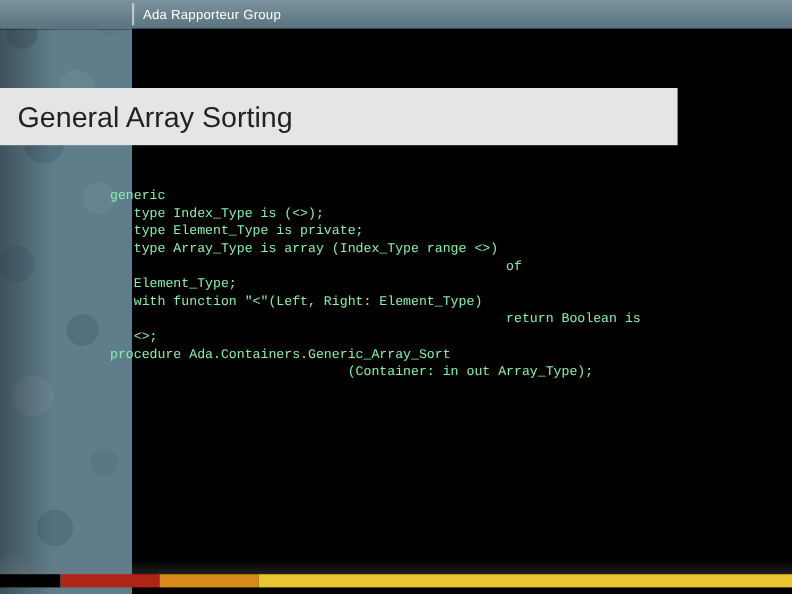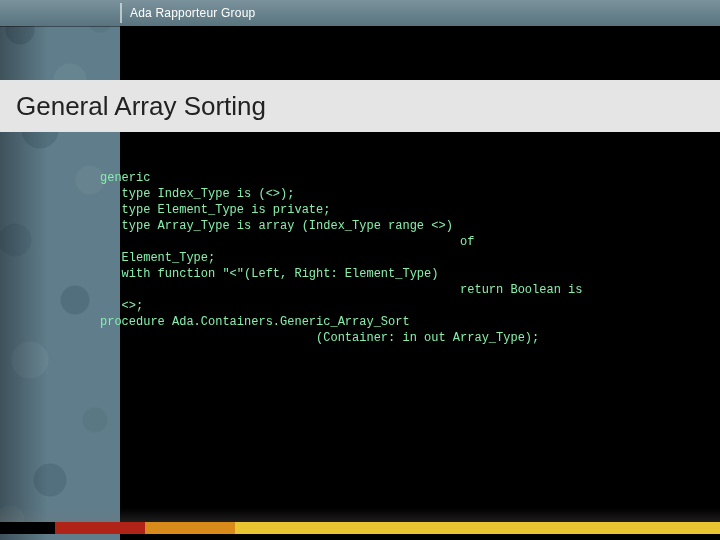--- a/index.html
+++ b/index.html
@@ -73,21 +73,21 @@
     line-height: 26px;
     color: #fff;
     font-size: 12px;
     letter-spacing: 0.2px;
   }
   
   .title-band {
     position: absolute;
     left: 0;
     top: 80px;
-    width: 720px;
+    width: 616px;
     height: 52px;
     background: #e5e5e5;
     display: flex;
     align-items: center;
   }
   .title-band .title-text {
     margin-left: 16px;
     font-size: 26px;
     color: #222;
     font-weight: 400;

